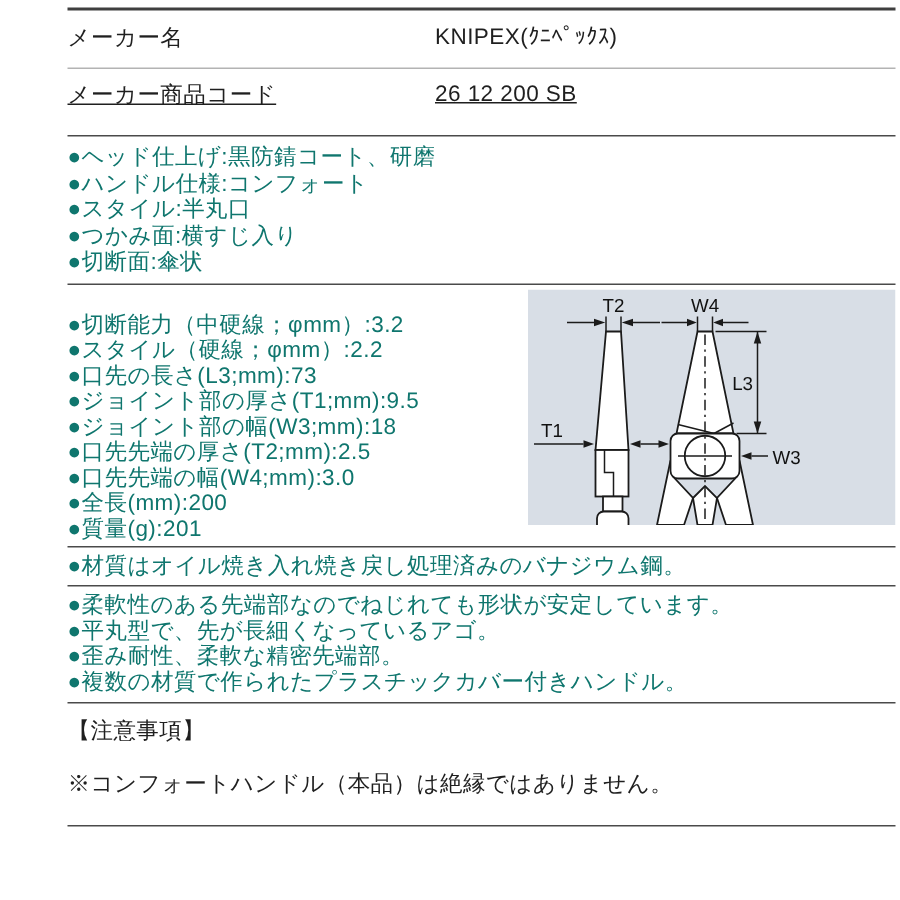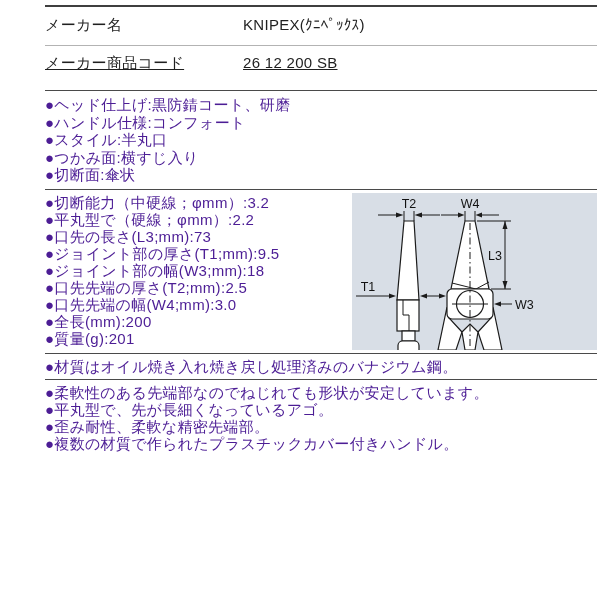--- a/index.html
+++ b/index.html
@@ -4,31 +4,31 @@
 <style>
   html,body{margin:0;padding:0;background:#fff;}
   .page{
     width:600px;height:600px;overflow:hidden;background:#fff;
     font-family:"Liberation Sans",sans-serif;color:#1f1f1f;
     position:relative;
   }
   .content{margin:5px 3px 0 45px;}
   
   .maker-table{border-top:2.5px solid #3f3f3f;}
-  .mrow{display:flex;align-items:flex-start;font-size:15px;letter-spacing:.3px;}
+  .mrow{display:flex;align-items:flex-start;font-size:15px;letter-spacing:.3px;gap:47px;}
   .mrow .lbl{width:198px;flex:0 0 198px;}
   .mrow1{padding:9px 0 10px;border-bottom:1px solid #b3b3b3;}
   .mrow2{padding:8px 0 17px;text-decoration:underline;}
   
   .sect{border-top:1.5px solid #4a4a4a;}
-  .li{font-size:15px;letter-spacing:.3px;color:#4c1d95;}
+  .li{font-size:15px;letter-spacing:.3px;color:#0f766e;}
   .features-basic{padding:5px 0 5px;}
   .features-basic .li{line-height:17.5px;}
   .specs-sect{padding:2px 0 3px;display:flex;align-items:flex-start;}
-  .spec-list{flex:1 1 auto;padding-top:2px;}
+  .spec-list{flex:1 1 auto;padding-top:2px;margin-top:14px;}
   .spec-list .li{line-height:17px;}
   .diagram-box{flex:0 0 245px;width:245px;height:157px;margin-top:1px;padding-left:48px;}
   .material-notes{padding:4px 0 4px;}
   .material-notes .li{line-height:17.5px;}
   .product-features{padding:4px 0 5px;}
   .product-features .li{line-height:17px;}
   .notice-sect{padding:9px 0 18px;border-bottom:1.5px solid #4a4a4a;}
   .notice-head{font-size:15px;letter-spacing:.3px;}
   .notice-text{font-size:15px;letter-spacing:.3px;margin-top:16px;}
   svg text{font-family:"Liberation Sans",sans-serif;font-size:12.5px;fill:#111;}
@@ -57,21 +57,21 @@
       <div class="li">●ヘッド仕上げ:黒防錆コート、研磨</div>
       <div class="li">●ハンドル仕様:コンフォート</div>
       <div class="li">●スタイル:半丸口</div>
       <div class="li">●つかみ面:横すじ入り</div>
       <div class="li">●切断面:傘状</div>
     </div>
 
     <div class="sect specs-sect">
       <div class="spec-list">
         <div class="li">●切断能力（中硬線；φmm）:3.2</div>
-        <div class="li">●平丸型で（硬線；φmm）:2.2</div>
+        <div class="li">●スタイル（硬線；φmm）:2.2</div>
         <div class="li">●口先の長さ(L3;mm):73</div>
         <div class="li">●ジョイント部の厚さ(T1;mm):9.5</div>
         <div class="li">●ジョイント部の幅(W3;mm):18</div>
         <div class="li">●口先先端の厚さ(T2;mm):2.5</div>
         <div class="li">●口先先端の幅(W4;mm):3.0</div>
         <div class="li">●全長(mm):200</div>
         <div class="li">●質量(g):201</div>
       </div>
 
       <div class="diagram-box">
@@ -143,15 +143,19 @@
       <div class="li">●材質はオイル焼き入れ焼き戻し処理済みのバナジウム鋼。</div>
     </div>
 
     <div class="sect product-features">
       <div class="li">●柔軟性のある先端部なのでねじれても形状が安定しています。</div>
       <div class="li">●平丸型で、先が長細くなっているアゴ。</div>
       <div class="li">●歪み耐性、柔軟な精密先端部。</div>
       <div class="li">●複数の材質で作られたプラスチックカバー付きハンドル。</div>
     </div>
 
+    <div class="sect notice-sect">
+      <div class="notice-head">【注意事項】</div>
+      <div class="notice-text">※コンフォートハンドル（本品）は絶縁ではありません。</div>
+    </div>
 
   </div>
 </div>
 
 </body></html>

